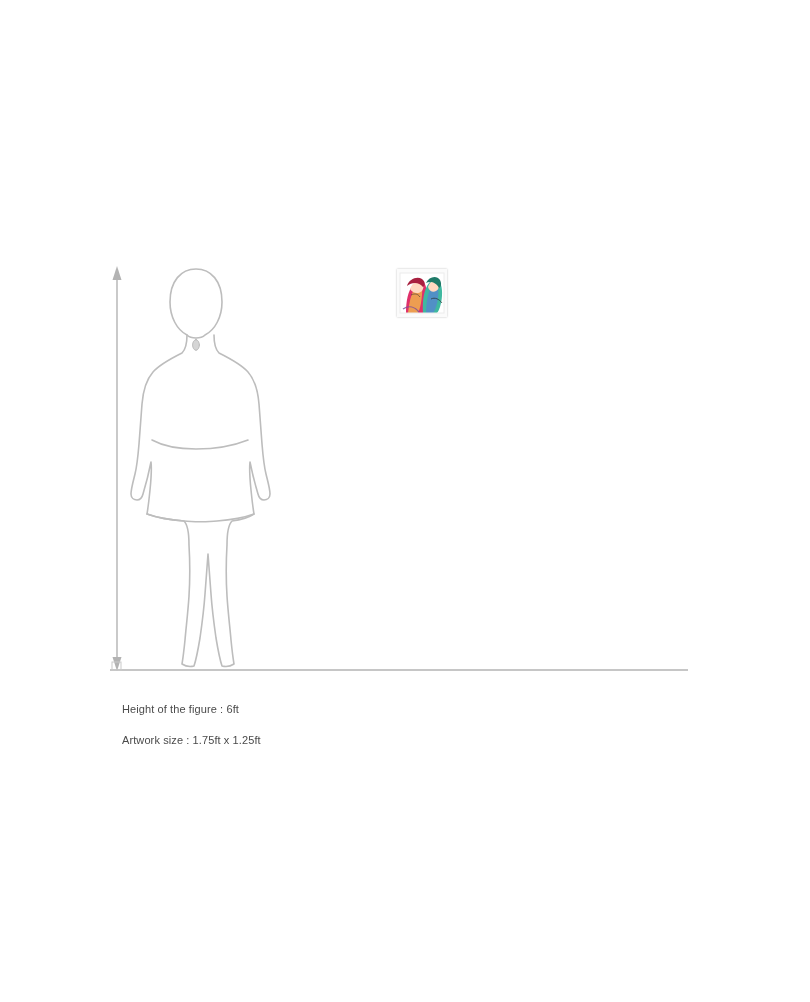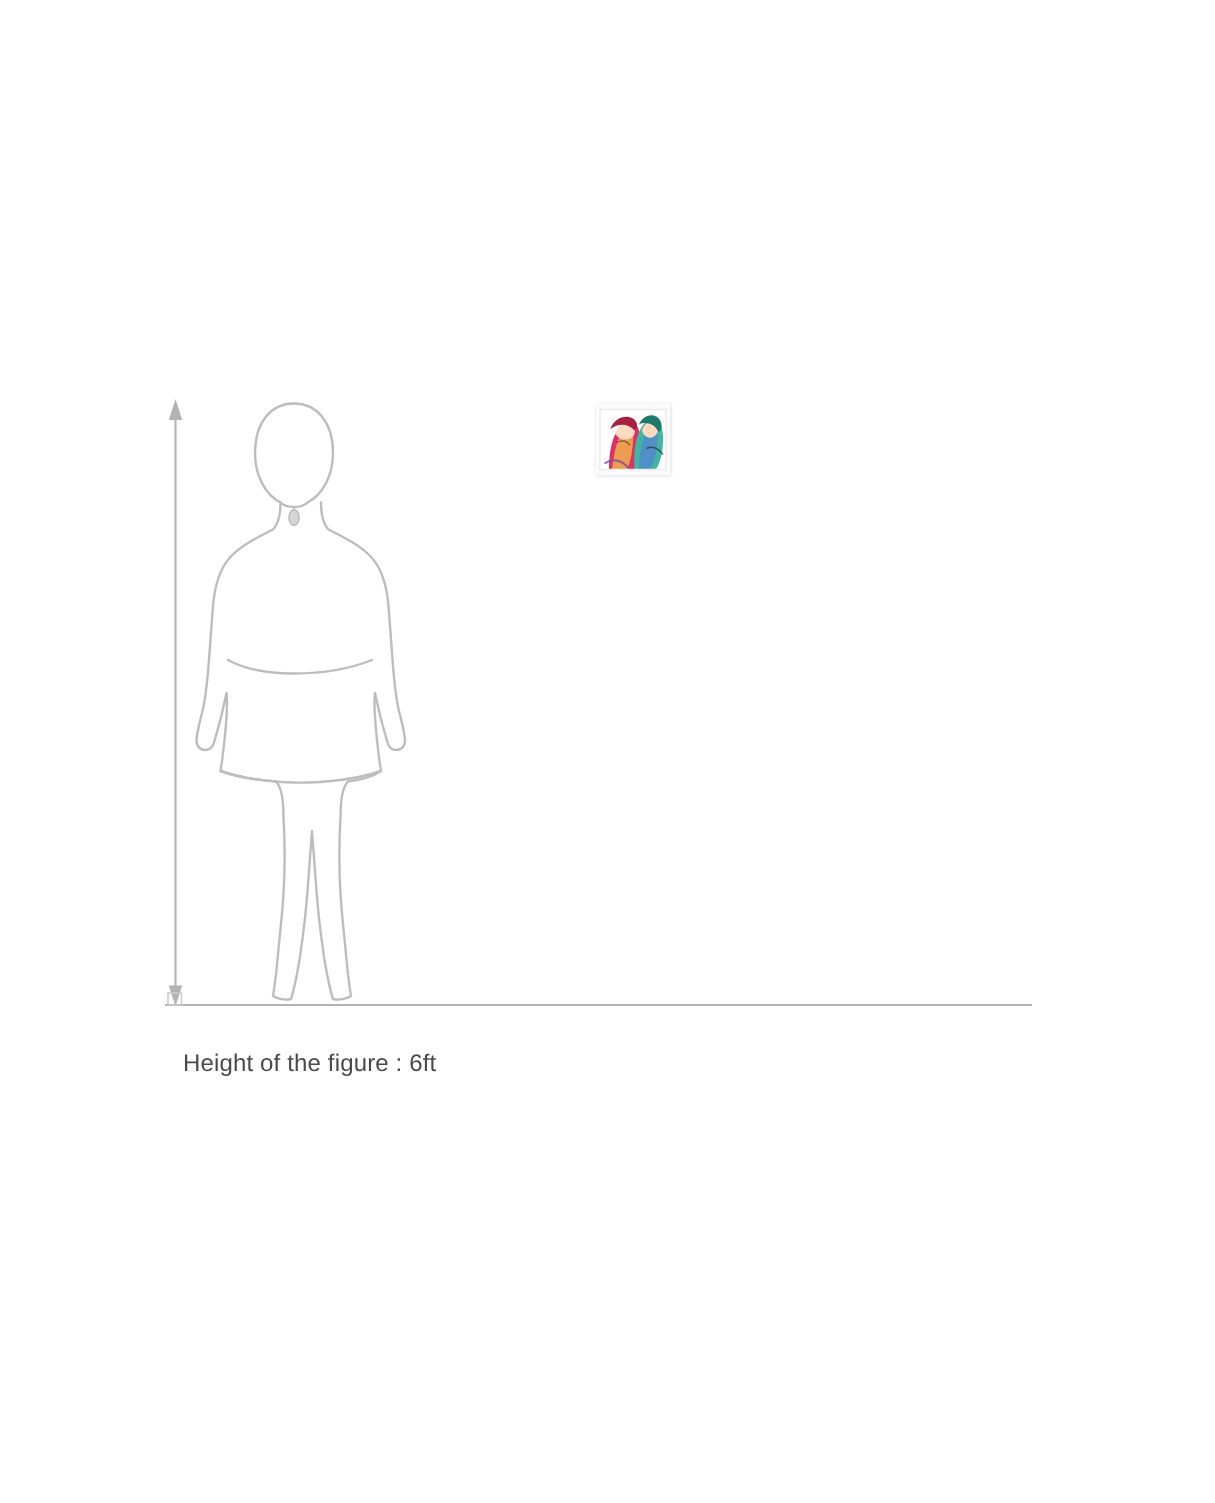--- a/index.html
+++ b/index.html
@@ -39,21 +39,21 @@
   .artwork-frame svg {
     display: block;
   }
   .caption-block {
     position: absolute;
     left: 122px;
     top: 694px;
     width: 560px;
   }
   .caption-line {
-    font-size: 16px;
+    font-size: 11px;
     color: #4a4a4a;
     line-height: 31px;
     letter-spacing: 0.1px;
     white-space: nowrap;
   }
 </style>
 </head>
 <body>
 
 <div id="scale-diagram">
@@ -147,15 +147,16 @@
 
       <path d="M6,40 C12,36 18,38 22,43" stroke="#7a4b9b" stroke-width="1.4" fill="none" opacity="0.8"></path>
       <path d="M34,30 C38,28 42,30 45,34" stroke="#2b2b2b" stroke-width="1" fill="none" opacity="0.7"></path>
       <path d="M14,26 C18,24 21,25 23,28" stroke="#2b2b2b" stroke-width="0.9" fill="none" opacity="0.6"></path>
       <rect x="3" y="4" width="44" height="40" fill="none" stroke="#ececec" stroke-width="1"></rect>
     </svg>
   </div>
 
   <div class="caption-block">
     <div class="caption-line">Height of the figure : 6ft</div>
+    <div class="caption-line">Artwork size : 1.75ft x 1.25ft</div>
   </div>
 
 </div>
 
 </body></html>

